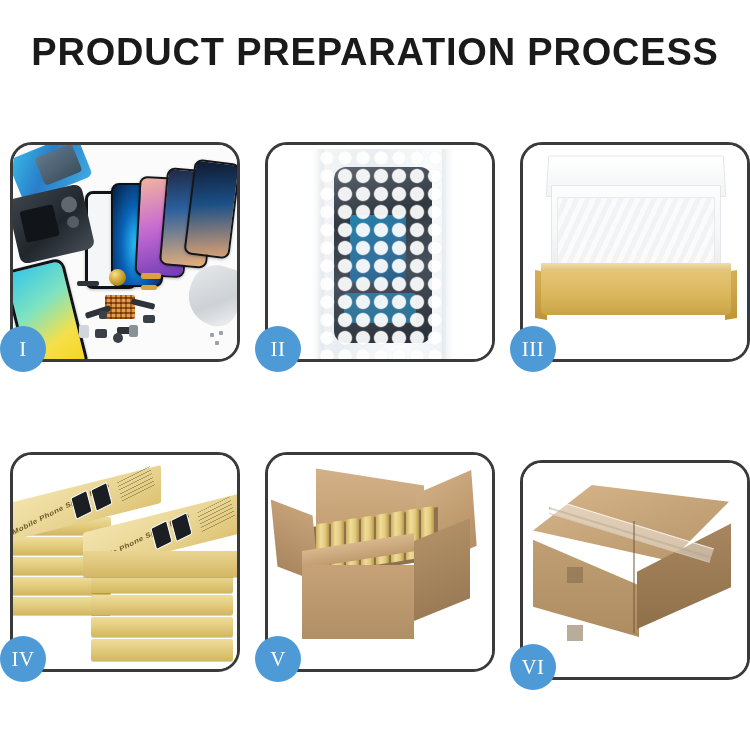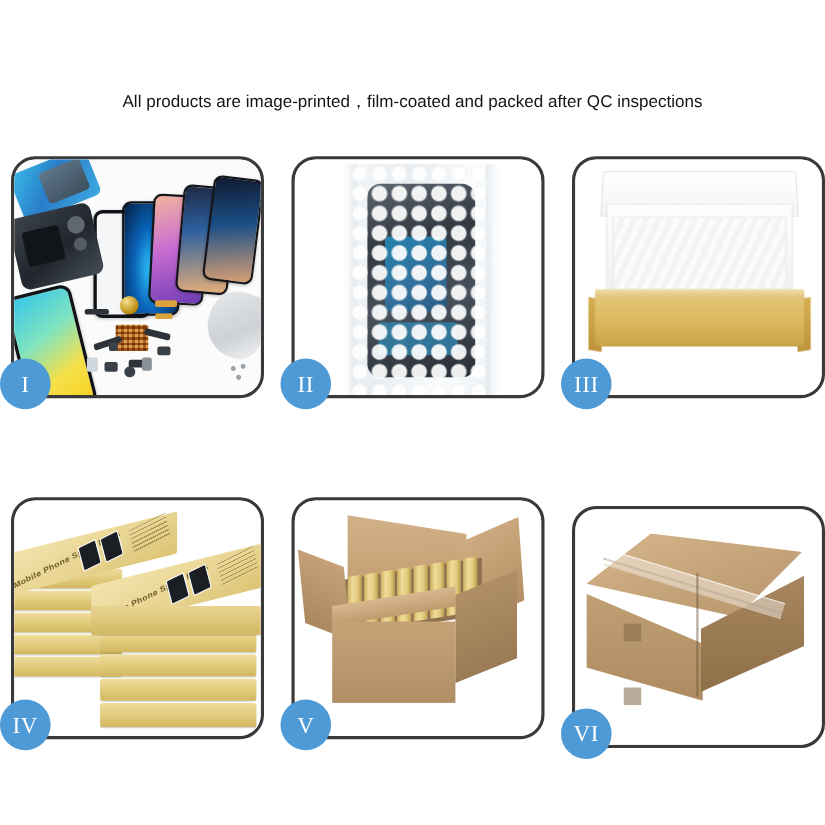--- a/index.html
+++ b/index.html
@@ -419,21 +419,21 @@
   .s-lab2 { left: 44px; top: 162px; }
   .s-flapline {
     position: absolute; left: 110px; top: 58px; width: 2px; height: 112px;
     background: rgba(110,88,60,0.5);
   }
 </style>
 </head>
 <body>
 
 <div id="header">
-  <div id="page-subtitle">All products are image-printed，film-coated and packed after QC inspections</div>
+  <div id="page-title">PRODUCT PREPARATION PROCESS</div>
 </div>
 
 <div class="panel p1">
   <div class="panel-inner">
     <div class="adh1"></div>
     <div class="phone-shell glass-front"></div>
     <div class="phone-shell lcd-blue"></div>
     <div class="phone-shell lcd-purple"></div>
     <div class="phone-shell lcd-teal"></div>
     <div class="phone-shell lcd-dark"></div>

